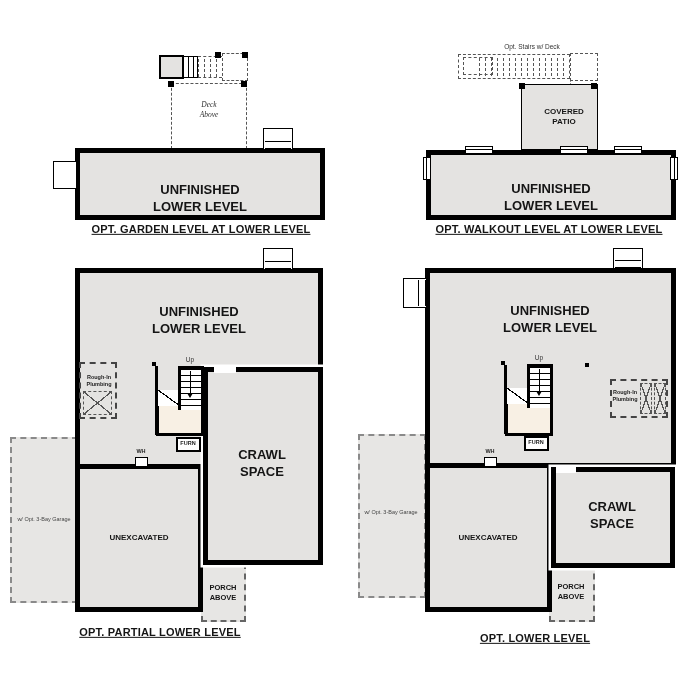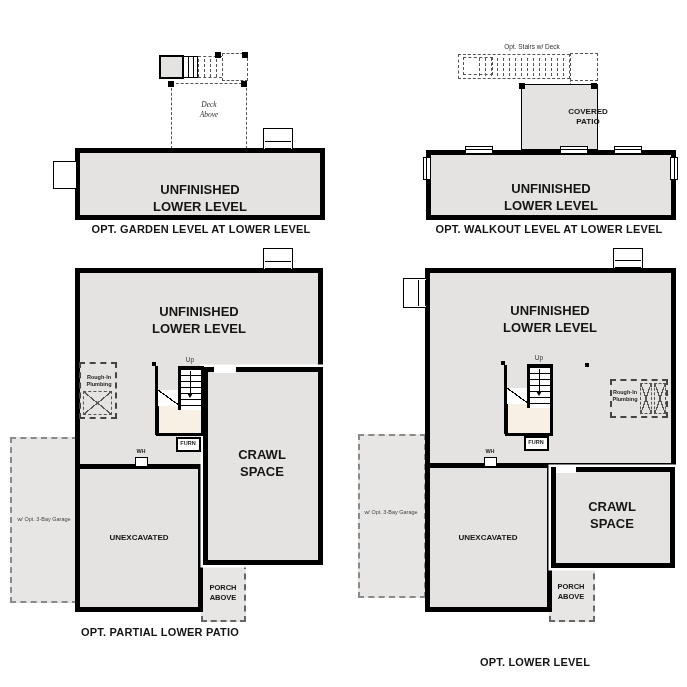--- a/index.html
+++ b/index.html
@@ -10,21 +10,21 @@
   .subroom{background:var(--room-fill,#e4e3e1);border:5px solid var(--wall,#000);}
   .halo{box-shadow:0 0 0 2.5px #fff;}
   .patio{background:var(--room-fill,#e4e3e1);border:1.5px solid var(--wall,#000);}
   .dash{border:1.5px dashed #555;}
   .garage{background:#e7e6e4;border:2px dashed #8a8a8a;}
   .porch{background:#e7e6e4;border:2px dashed #666;border-top:none;}
   .post{position:absolute;width:6px;height:6px;background:#000;}
   .dot{position:absolute;width:4px;height:4px;background:#000;}
   .lbl{position:absolute;font-weight:bold;color:#151515;text-align:center;
        white-space:pre-line;transform:translate(-50%,-50%);line-height:1.3;}
-  .s11{font-size:11px;letter-spacing:.2px;}
+  .s11{font-size:11px;letter-spacing:.2px;text-decoration:underline;}
   .s9{font-size:13px;}
   .s8{font-size:8px;}
   .s75{font-size:7.5px;}
   .s65{font-size:6.5px;font-weight:normal;color:#333;}
   .s55{font-size:5.5px;font-weight:normal;color:#444;}
   .s55b{font-size:5.5px;font-weight:bold;color:#222;}
   .deckfont{font-family:"Liberation Serif",serif;font-style:italic;font-weight:normal;
             font-size:7.5px;color:#333;}
   .winbump{background:#fff;border:1.5px solid #000;}
   .glaze-h{position:absolute;left:1px;right:1px;bottom:0;height:6px;
@@ -90,21 +90,21 @@
     <div class="box dash" style="left:458px;top:54px;width:112px;height:25px;">
       <div class="box treads-vdash" style="left:20px;top:1px;width:88px;height:20px;"></div>
       <div class="box" style="left:4px;top:2px;width:30px;height:18px;border:1px dashed #555;"></div>
     </div>
     <div class="box dash" style="left:570px;top:53px;width:28px;height:28px;"></div>
     <div class="box dashline-v" style="left:570px;top:79px;width:1px;height:7px;"></div>
 
     <div class="box patio" style="left:521px;top:84px;width:77px;height:66px;"></div>
     <div class="post" style="left:519px;top:83px;"></div>
     <div class="post" style="left:591px;top:83px;"></div>
-    <div class="lbl s8" style="left:588px;top:117px;">COVERED
+    <div class="lbl s8" style="left:564px;top:117px;">COVERED
 PATIO</div>
 
     <div class="box room" style="left:426px;top:150px;width:250px;height:70px;"></div>
     <div class="box win-h" style="left:465px;top:146px;width:28px;height:8px;"></div>
     <div class="box win-h" style="left:560px;top:146px;width:28px;height:8px;"></div>
     <div class="box win-h" style="left:614px;top:146px;width:28px;height:8px;"></div>
     <div class="box win-v" style="left:423px;top:157px;width:8px;height:23px;"></div>
     <div class="box win-v" style="left:670px;top:157px;width:8px;height:23px;"></div>
     <div class="lbl s9" style="left:551px;top:198px;">UNFINISHED
 LOWER LEVEL</div>
@@ -145,21 +145,21 @@
     <div class="box whbox" style="left:135px;top:457px;width:13px;height:10px;z-index:2;"></div>
     <div class="lbl s55b" style="left:141px;top:452px;z-index:3;">WH</div>
 
     <div class="lbl s9" style="left:199px;top:321px;z-index:2;">UNFINISHED
 LOWER LEVEL</div>
     <div class="lbl s9" style="left:262px;top:464px;z-index:3;">CRAWL
 SPACE</div>
     <div class="lbl s8" style="left:139px;top:538px;z-index:2;">UNEXCAVATED</div>
     <div class="lbl s75" style="left:223px;top:593px;z-index:1;">PORCH
 ABOVE</div>
-    <div class="lbl s11" style="left:160px;top:632px;white-space:nowrap;">OPT. PARTIAL LOWER PATIO</div>
+    <div class="lbl s11" style="left:160px;top:632px;white-space:nowrap;">OPT. PARTIAL LOWER LEVEL</div>
   </div>
 
   <div>
     <div class="box garage" style="left:358px;top:434px;width:68px;height:164px;z-index:0;"></div>
     <div class="lbl s55" style="left:391px;top:513px;white-space:nowrap;z-index:0;">w/ Opt. 3-Bay Garage</div>
     <div class="box porch" style="left:549px;top:563px;width:46px;height:59px;z-index:0;"></div>
 
     <div class="box room" style="left:425px;top:268px;width:251px;height:200px;z-index:1;"></div>
     <div class="box subroom" style="left:425px;top:463px;width:127px;height:149px;z-index:1;"></div>
     <div class="box subroom halo" style="left:551px;top:467px;width:124px;height:101px;z-index:2;"></div>
@@ -194,16 +194,16 @@
     <div class="box whbox" style="left:484px;top:457px;width:13px;height:10px;z-index:2;"></div>
     <div class="lbl s55b" style="left:490px;top:452px;z-index:3;">WH</div>
 
     <div class="lbl s9" style="left:550px;top:320px;z-index:2;">UNFINISHED
 LOWER LEVEL</div>
     <div class="lbl s9" style="left:612px;top:516px;z-index:3;">CRAWL
 SPACE</div>
     <div class="lbl s8" style="left:488px;top:538px;z-index:2;">UNEXCAVATED</div>
     <div class="lbl s75" style="left:571px;top:592px;z-index:1;">PORCH
 ABOVE</div>
-    <div class="lbl s11" style="left:535px;top:662px;white-space:nowrap;">OPT. LOWER LEVEL</div>
+    <div class="lbl s11" style="left:535px;top:638px;white-space:nowrap;">OPT. LOWER LEVEL</div>
   </div>
 
 </div>
 
 </body></html>

